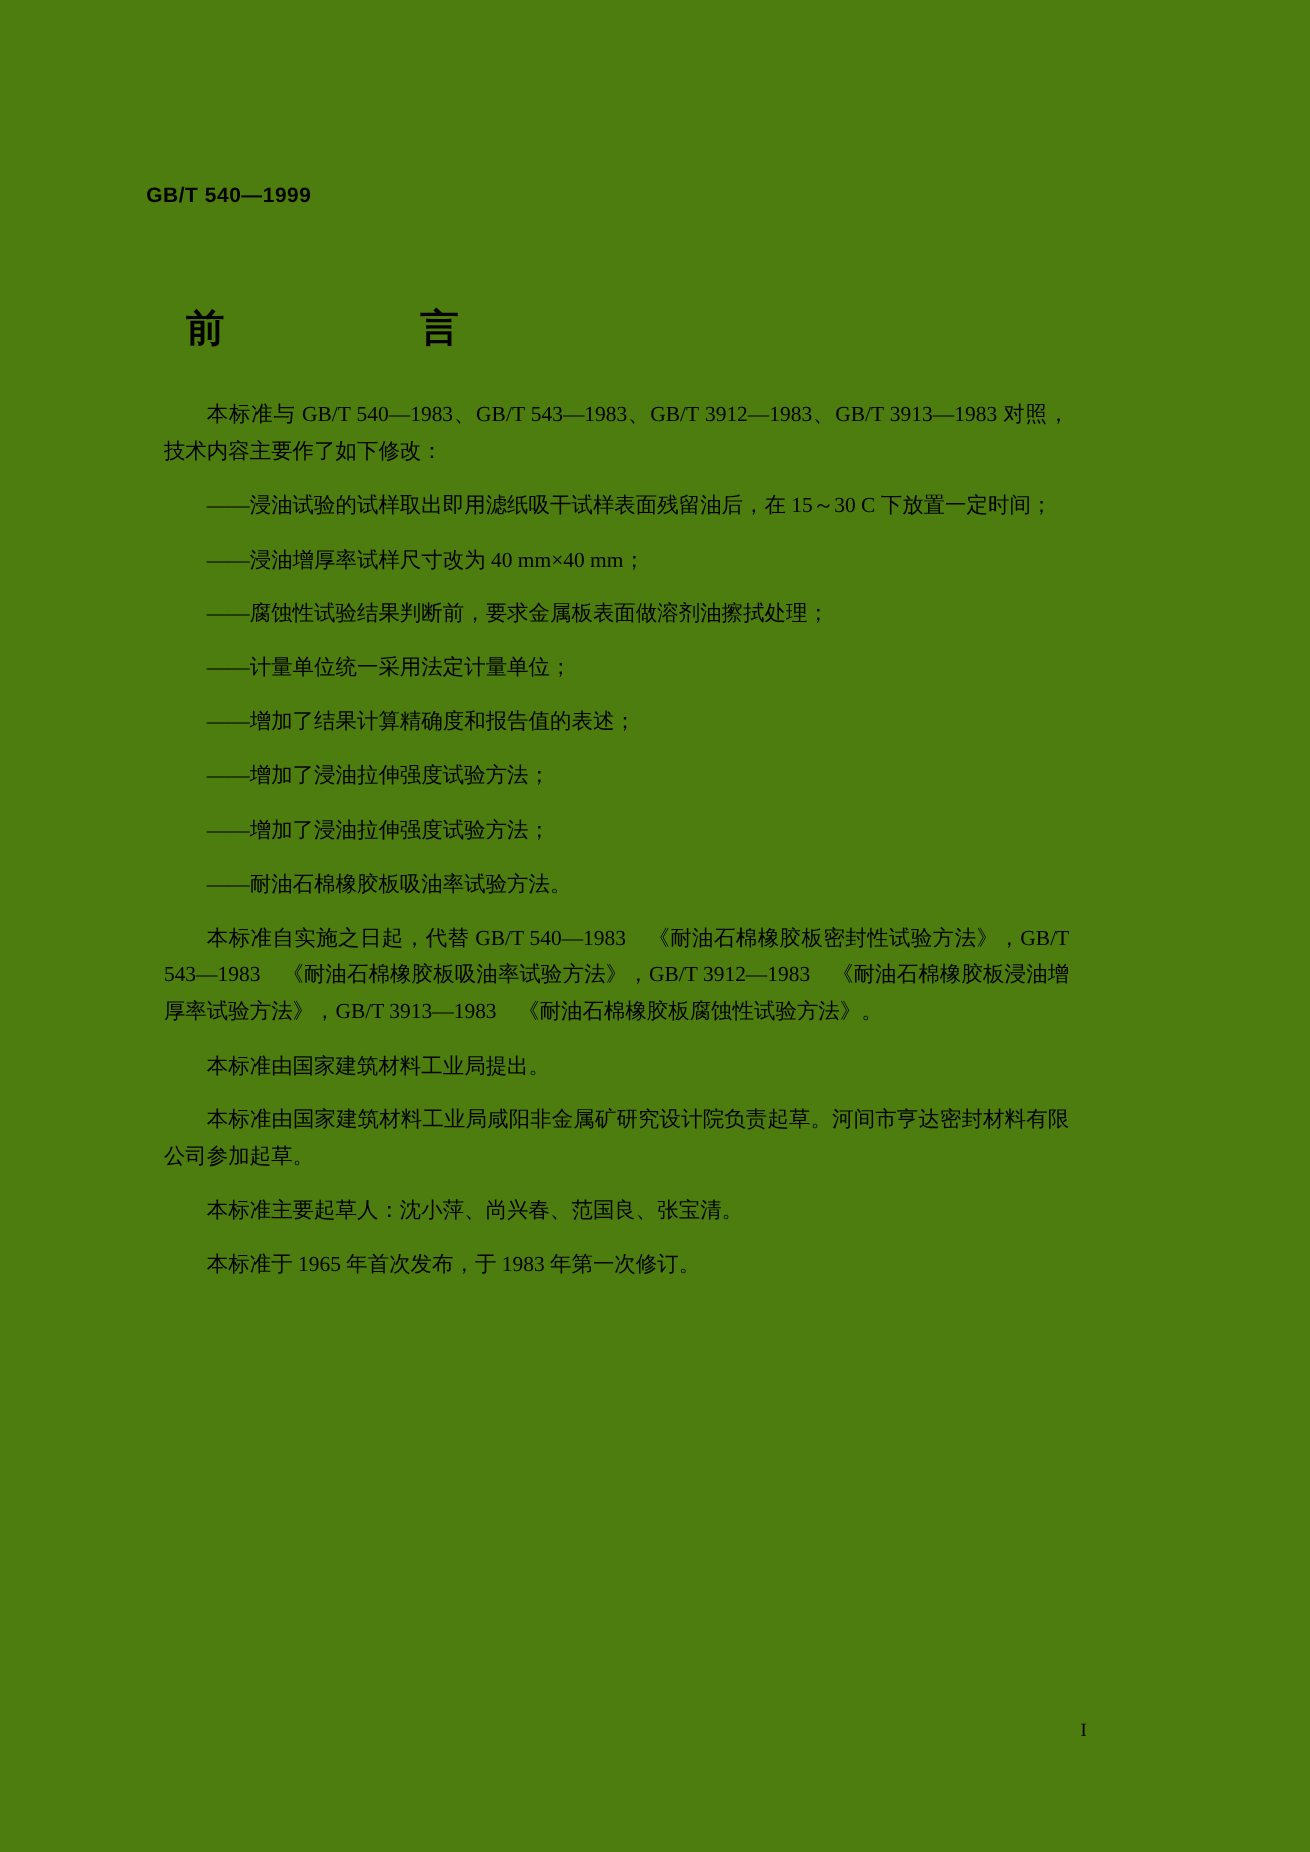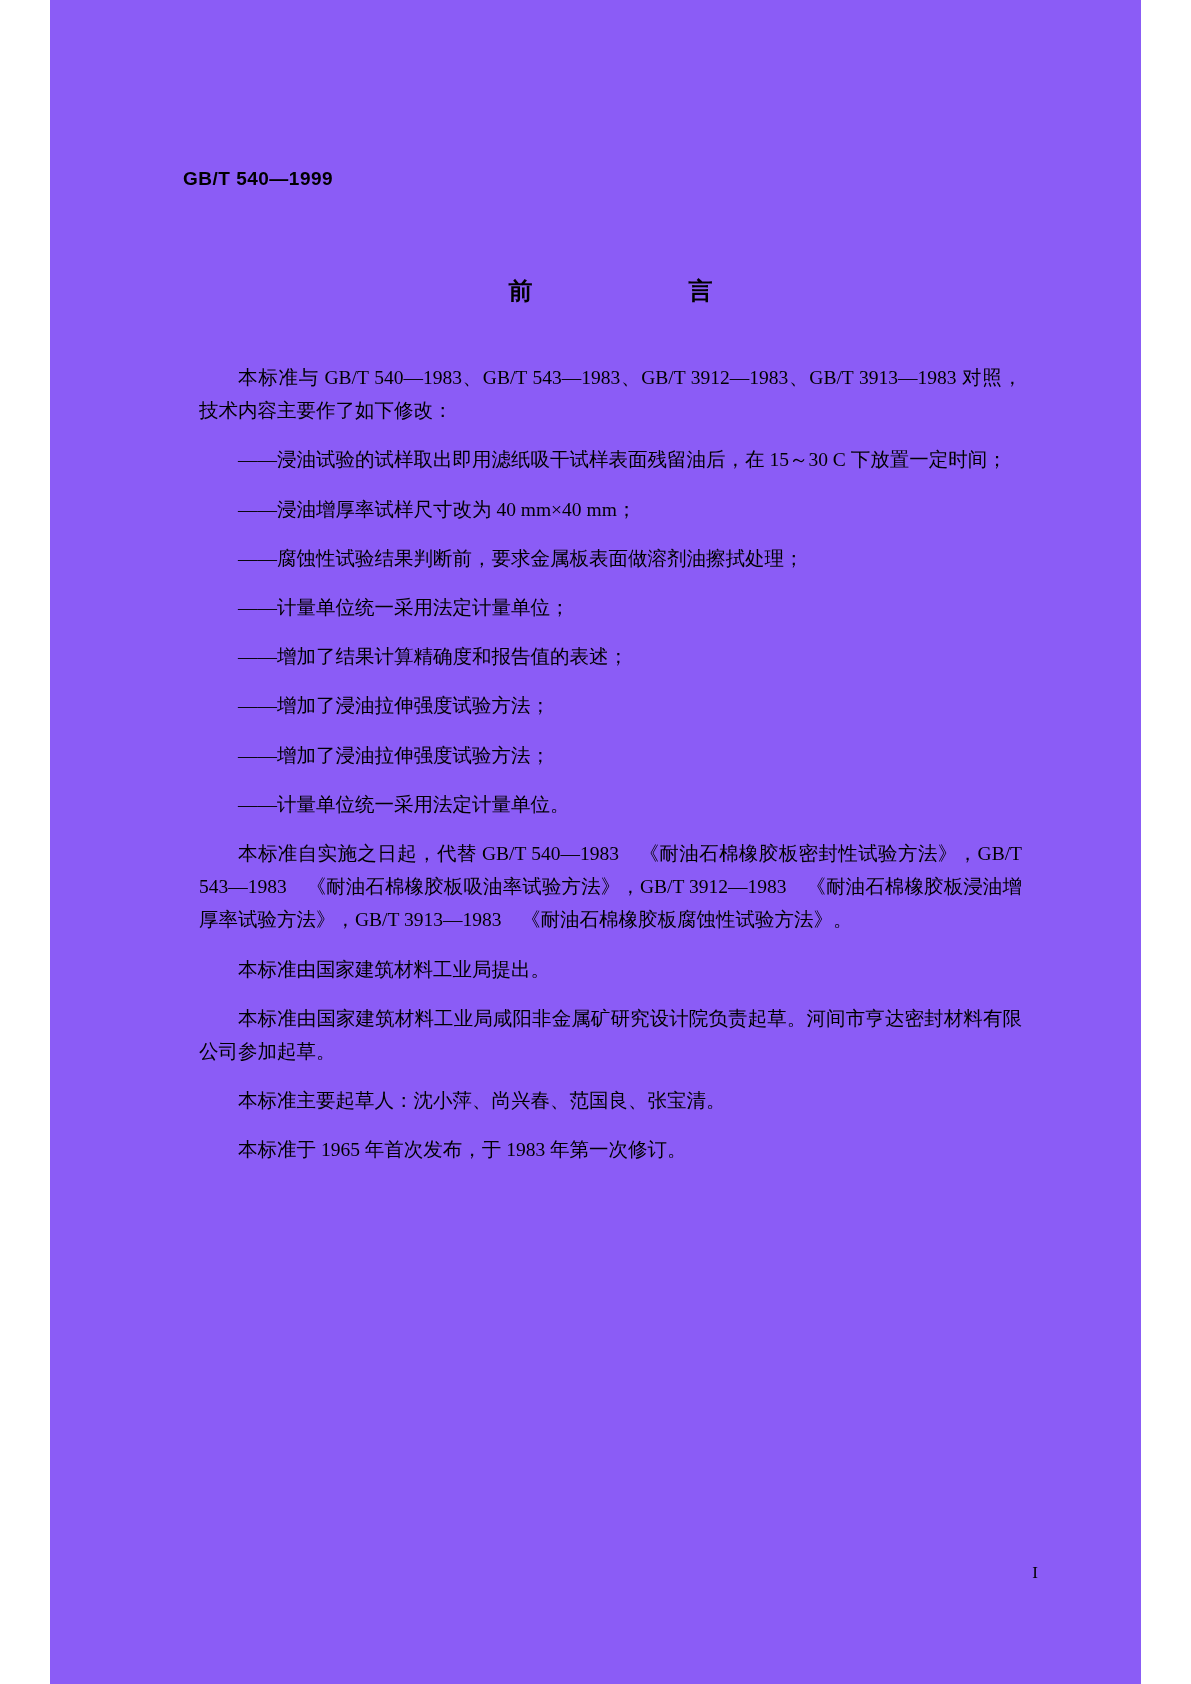--- a/index.html
+++ b/index.html
@@ -6,24 +6,24 @@
     margin: 0;
     padding: 0;
     background: #ffffff;
   }
   body {
     font-family: "Liberation Serif", "DejaVu Serif", serif;
     color: #000000;
   }
   .page {
     position: relative;
-    width: 1091px;
+    width: 1191px;
     height: 1684px;
     margin: 0 auto;
-    background: #8b5cf6;
+    background: #4d7c0f;
     overflow: hidden;
   }
   .content {
     position: absolute;
     left: 133px;
     top: 0;
     width: 855px;
     height: 100%;
   }
   .std-number {
@@ -34,22 +34,22 @@
     letter-spacing: 0.5px;
     font-family: "Liberation Sans", sans-serif;
     font-weight: bold;
     color: #000;
   }
   .doc-title {
     position: absolute;
     top: 275px;
     left: 0;
     width: 855px;
-    text-align: center;
-    font-size: 24px;
+    text-align: left;
+    font-size: 35px;
     font-weight: bold;
     letter-spacing: 36px;
     text-indent: 36px;
     font-family: "DejaVu Serif", serif;
   }
   .body-text {
     position: absolute;
     top: 345px;
     left: 0;
     width: 855px;
@@ -89,21 +89,21 @@
 
     <div class="body-text">
       <p class="indent">本标准与 GB/T 540—1983、GB/T 543—1983、GB/T 3912—1983、GB/T 3913—1983 对照，技术内容主要作了如下修改：</p>
       <p class="dash-item">——浸油试验的试样取出即用滤纸吸干试样表面残留油后，在 15～30 C 下放置一定时间；</p>
       <p class="dash-item">——浸油增厚率试样尺寸改为 40 mm×40 mm；</p>
       <p class="dash-item">——腐蚀性试验结果判断前，要求金属板表面做溶剂油擦拭处理；</p>
       <p class="dash-item">——计量单位统一采用法定计量单位；</p>
       <p class="dash-item">——增加了结果计算精确度和报告值的表述；</p>
       <p class="dash-item">——增加了浸油拉伸强度试验方法；</p>
       <p class="dash-item">——增加了浸油拉伸强度试验方法；</p>
-      <p class="dash-item">——计量单位统一采用法定计量单位。</p>
+      <p class="dash-item">——耐油石棉橡胶板吸油率试验方法。</p>
       <p class="indent">本标准自实施之日起，代替 GB/T 540—1983　《耐油石棉橡胶板密封性试验方法》，GB/T 543—1983　《耐油石棉橡胶板吸油率试验方法》，GB/T 3912—1983　《耐油石棉橡胶板浸油增厚率试验方法》，GB/T 3913—1983　《耐油石棉橡胶板腐蚀性试验方法》。</p>
       <p class="indent">本标准由国家建筑材料工业局提出。</p>
       <p class="indent">本标准由国家建筑材料工业局咸阳非金属矿研究设计院负责起草。河间市亨达密封材料有限公司参加起草。</p>
       <p class="indent">本标准主要起草人：沈小萍、尚兴春、范国良、张宝清。</p>
       <p class="indent">本标准于 1965 年首次发布，于 1983 年第一次修订。</p>
     </div>
 
     <div class="page-number">I</div>
 
   </div>

